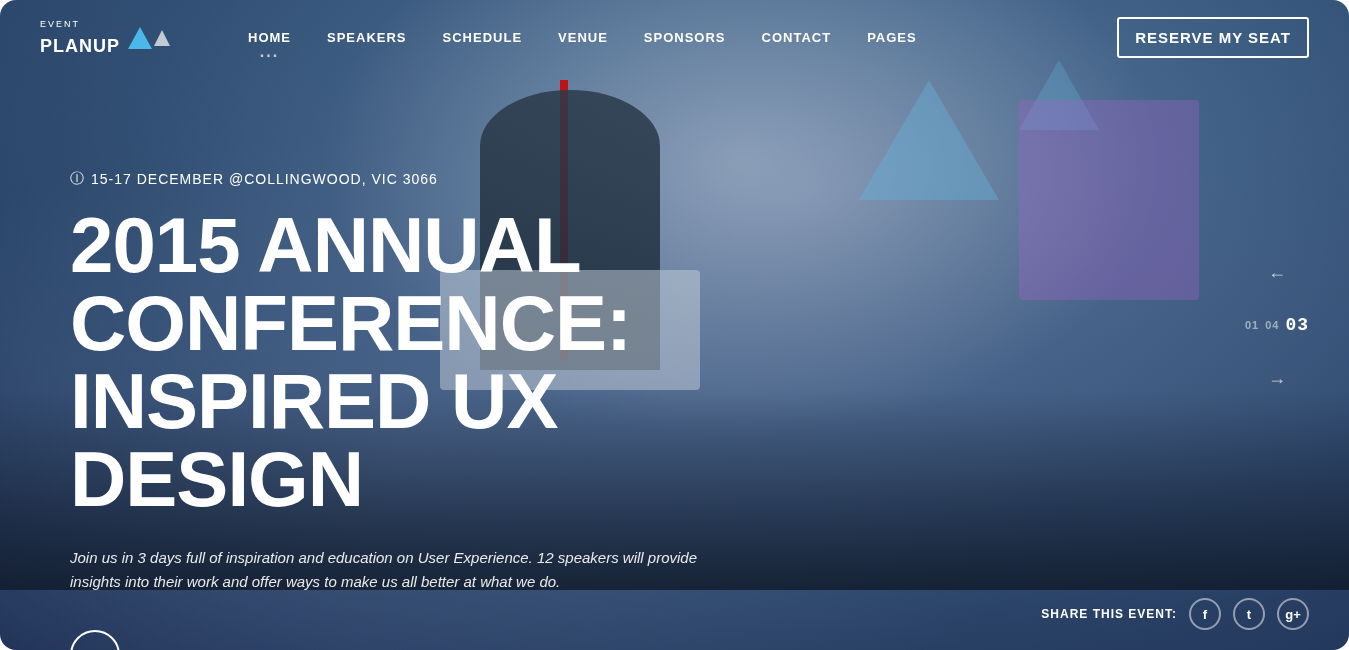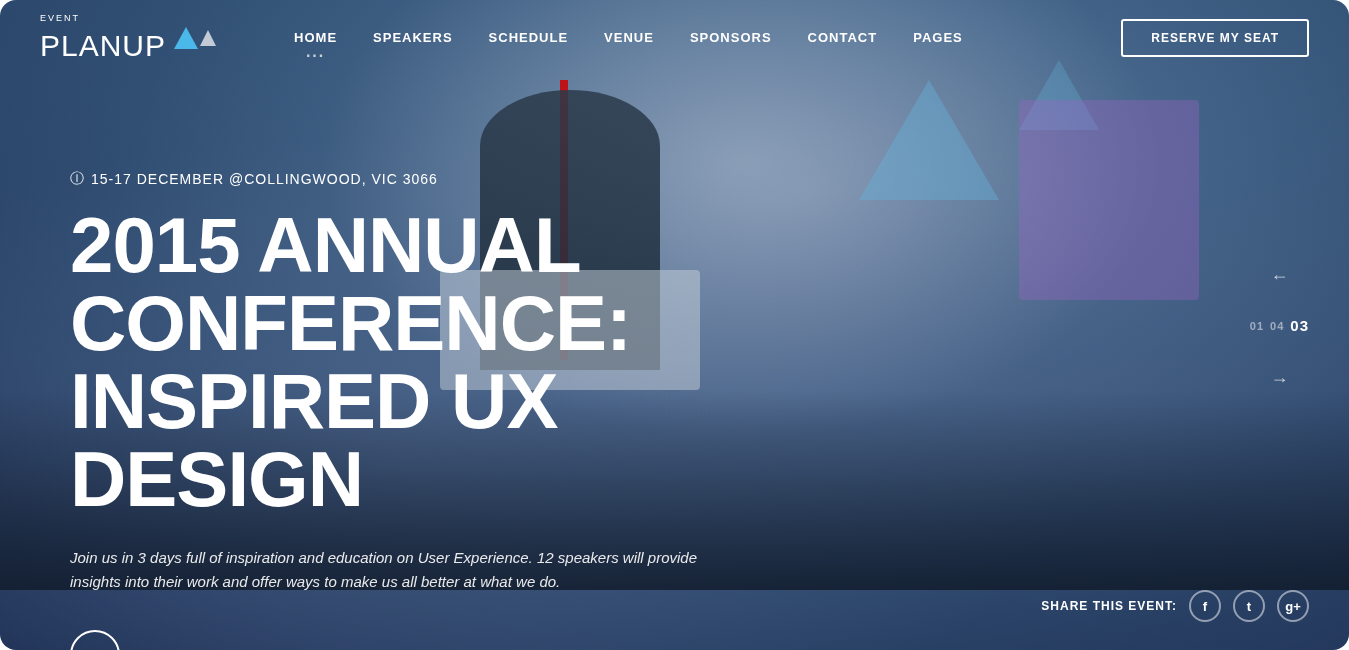--- a/index.html
+++ b/index.html
@@ -81,23 +81,23 @@
       flex-direction: column;
       line-height: 1;
     }
     .logo-event {
       font-size: 9px;
       color: #ffffff;
       letter-spacing: 2px;
       font-weight: 400;
     }
     .logo-planup {
-      font-size: 30px;
-      color: #ffffff;
-      font-weight: 400;
+      font-size: 18px;
+      color: #ffffff;
+      font-weight: 700;
       letter-spacing: 1px;
       margin-top: 8px;
     }
     .logo-triangles {
       margin-left: 8px;
       display: flex;
       align-items: flex-end;
       gap: 2px;
     }
     .triangle-blue {
@@ -145,22 +145,22 @@
       color: rgba(255,255,255,0.7);
     }
     .nav-item.schedule {
       font-weight: 900;
     }
 
     .nav-reserve-btn {
       margin-left: auto;
       border: 2px solid #ffffff;
       color: #ffffff;
-      padding: 10px 28px;
-      font-size: 12px;
+      padding: 10px 16px;
+      font-size: 15px;
       font-weight: 700;
       letter-spacing: 1px;
       cursor: pointer;
       background: transparent;
       border-radius: 3px;
       text-transform: uppercase;
       white-space: nowrap;
     }
 
     
@@ -250,27 +250,28 @@
 
     .slide-num {
       color: rgba(255,255,255,0.5);
       font-size: 11px;
       font-weight: 600;
       letter-spacing: 1px;
       cursor: pointer;
     }
     .slide-num.active {
       color: #ffffff;
-      font-size: 15px;
+      font-size: 18px;
+      font-family: Liberation Mono, monospace;
     }
 
     
     .share-bar {
       position: absolute;
-      bottom: 28px;
+      bottom: 20px;
       right: 40px;
       display: flex;
       align-items: center;
       gap: 12px;
       z-index: 10;
     }
 
     .share-label {
       color: #ffffff;
       font-size: 12px;

